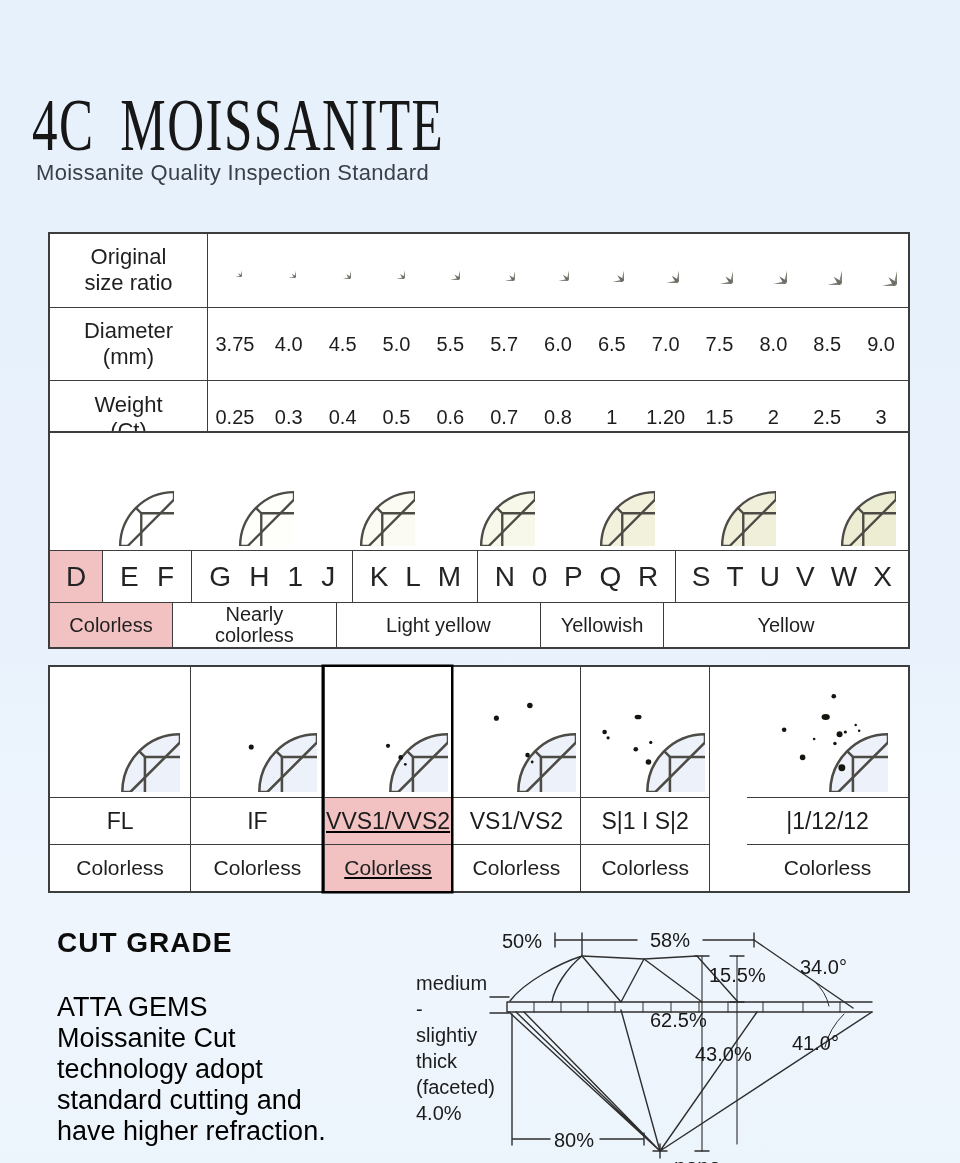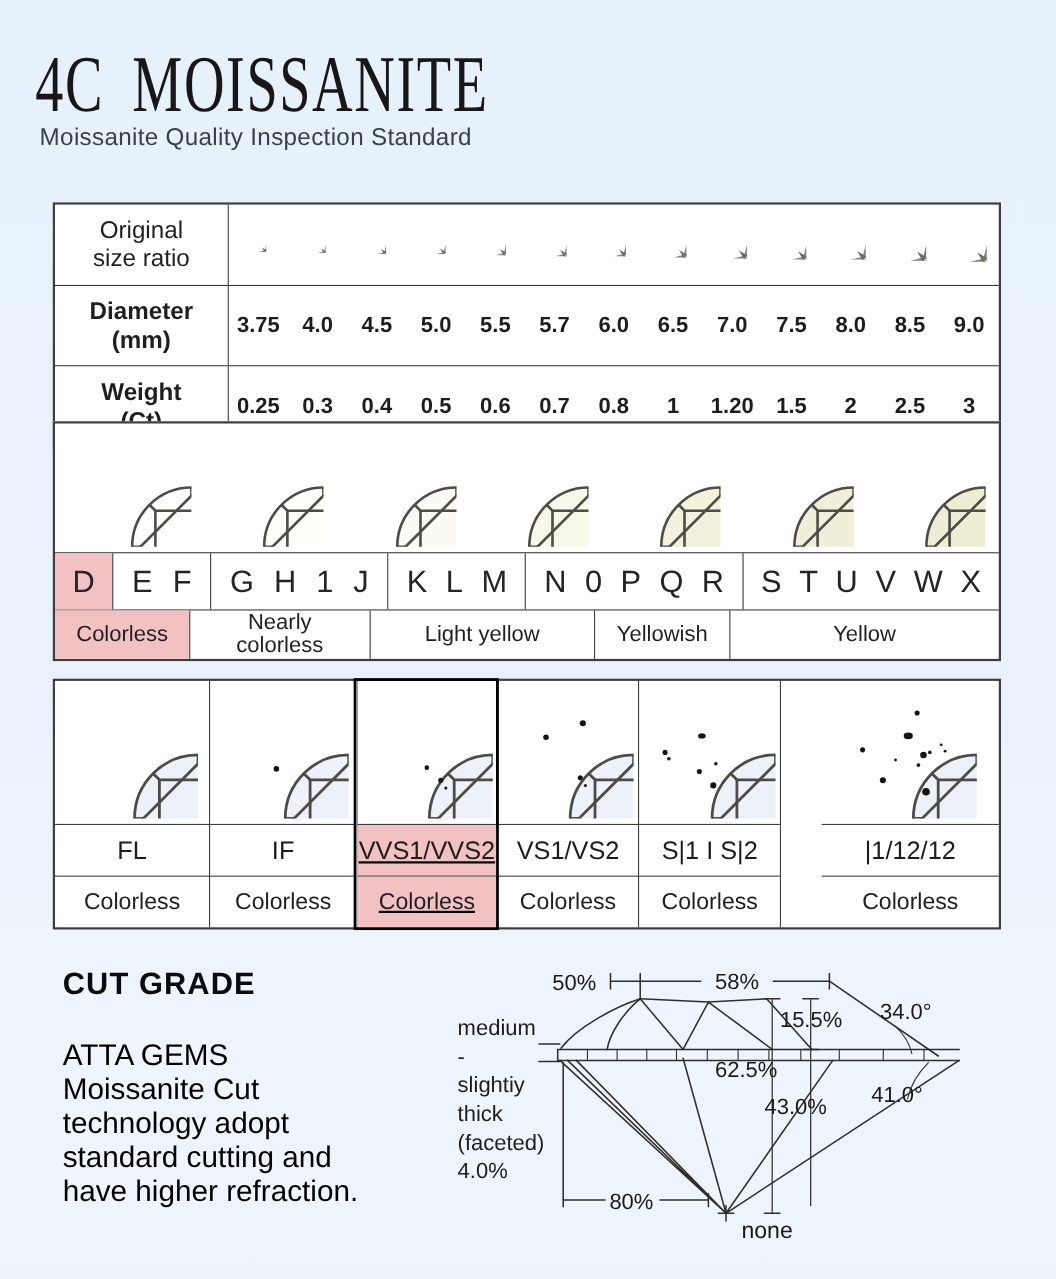--- a/index.html
+++ b/index.html
@@ -1,40 +1,40 @@
 <!DOCTYPE html>
 <html><head>
 <meta charset="utf-8">
 <style>
   html,body{margin:0;padding:0;}
   body{
     width:960px;height:1163px;position:relative;overflow:hidden;
     font-family:"Liberation Sans", sans-serif;
     background:linear-gradient(180deg,#e7f1fb 0%,#e9f2fc 55%,#eff5fd 80%,#ecf4fc 100%);
   }
-  .page{position:absolute;inset:0;}
+  .page{position:absolute;inset:0;margin-top:48px;}
   
   .title{
     position:absolute;left:32px;top:36px;margin:0;
     font-family:"Liberation Serif", serif;font-weight:400;font-size:71px;
     color:#171717;letter-spacing:2px;word-spacing:16px;white-space:nowrap;
     transform:scale(0.72,1.03);transform-origin:left top;
   }
   .subtitle{
     position:absolute;left:36px;top:112px;margin:0;
     font-size:22px;color:#394049;letter-spacing:.3px;
   }
   
   .tbl{position:absolute;left:48px;width:862px;background:#fff;
        border:2px solid #3d3d3d;box-sizing:border-box;}
   .tbl *{box-sizing:border-box;}
   
   #t1{top:184px;height:224px;display:flex;flex-direction:column;}
   .t1-row{flex:1;display:flex;}
-  .t1-row + .t1-row{border-top:1.5px solid #3d3d3d;font-weight:bold;}
+  .t1-row + .t1-row{border-top:1.5px solid #3d3d3d;}
   .t1-label{width:158px;border-right:1.5px solid #3d3d3d;display:flex;align-items:center;
             justify-content:center;text-align:center;font-size:22px;line-height:26px;
             white-space:pre-line;color:#1f1f1f;}
   .t1-values{flex:1;display:flex;}
   .t1-values .cell{flex:1;display:flex;align-items:center;justify-content:center;
                    font-size:20px;color:#1d1d1d;}
   
   #t2{top:383px;height:218px;display:flex;flex-direction:column;}
   .t2-stones{height:118px;border-bottom:1.5px solid #3d3d3d;display:flex;
              align-items:center;justify-content:space-around;padding:0 8px;}

